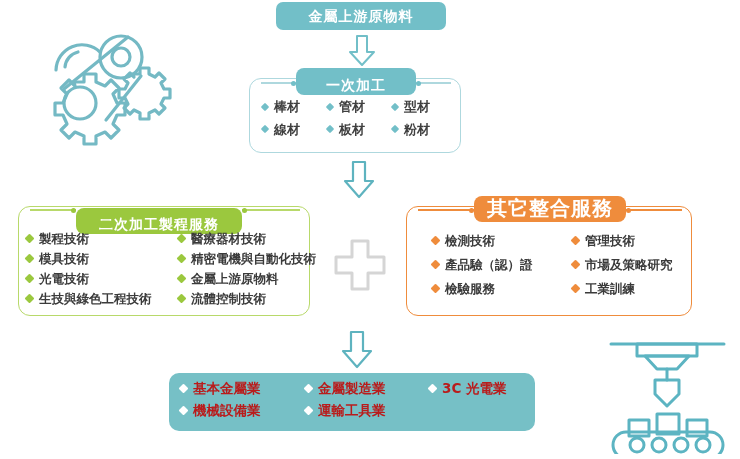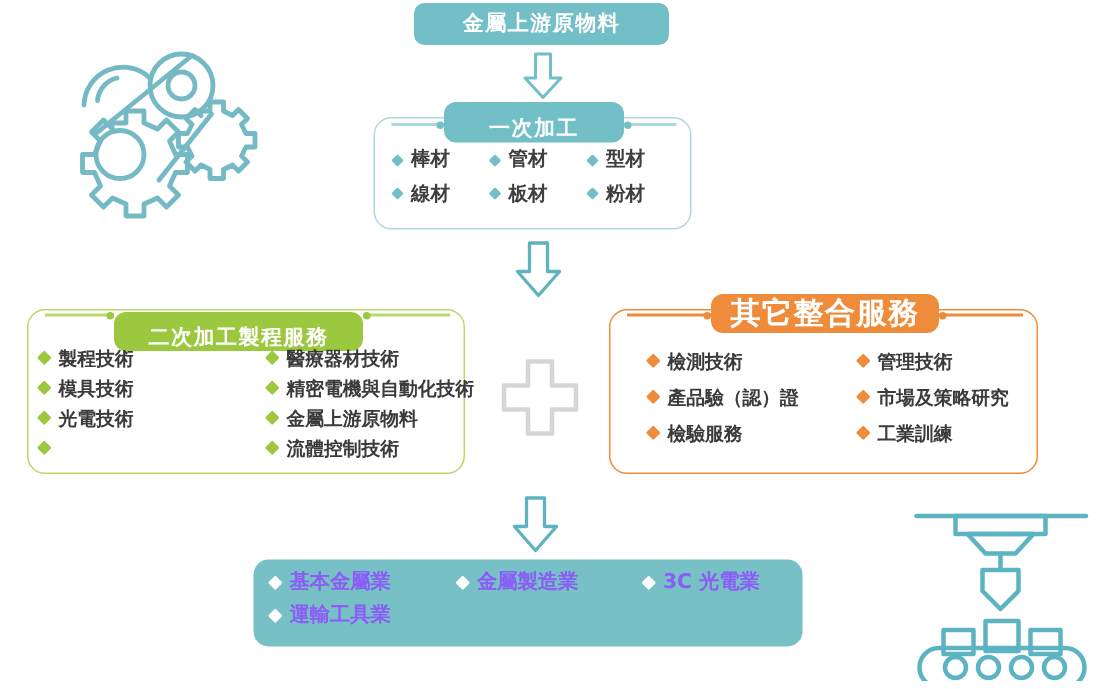--- a/index.html
+++ b/index.html
@@ -174,21 +174,21 @@
     width: 366px; height: 58px;
     background: #76c0c6;
     border-radius: 10px;
   }
   .items-bottom {
     left: 180px; top: 381px; width: 350px;
     grid-template-columns: 125px 124px 100px;
     row-gap: 8px;
   }
   .items-bottom .bullet { background: #ffffff; width: 7px; height: 7px; }
-  .items-bottom .label  { color: #8b5cf6; font-size: 13.5px; font-weight: bold; }
+  .items-bottom .label  { color: #b91c1c; font-size: 13.5px; font-weight: bold; }
 
   
   .arrow { position: absolute; }
 
   
   .plus-sign { left: 333px; top: 238px; }
 
   
   .illus-gears { left: 28px;  top: 24px;  }
   .illus-robot { left: 605px; top: 336px; }
@@ -310,20 +310,21 @@
     <div class="item">
       <span class="bullet"></span>
       <span class="label">光電技術</span>
     </div>
     <div class="item">
       <span class="bullet"></span>
       <span class="label">金屬上游原物料</span>
     </div>
     <div class="item">
       <span class="bullet"></span>
+      <span class="label">生技與綠色工程技術</span>
     </div>
     <div class="item">
       <span class="bullet"></span>
       <span class="label">流體控制技術</span>
     </div>
   </div>
 
   <div class="abs plus-sign">
     <svg width="54" height="54" viewBox="0 0 54 54" fill="#ffffff" stroke="#d5d5d5" stroke-width="3" stroke-linejoin="round">
       <path d="M19 3 L35 3 L35 19 L51 19 L51 35 L35 35 L35 51 L19 51 L19 35 L3 35 L3 19 L19 19 Z"></path>
@@ -385,20 +386,24 @@
       <span class="bullet"></span>
       <span class="label">基本金屬業</span>
     </div>
     <div class="item">
       <span class="bullet"></span>
       <span class="label">金屬製造業</span>
     </div>
     <div class="item">
       <span class="bullet"></span>
       <span class="label">3C 光電業</span>
+    </div>
+    <div class="item">
+      <span class="bullet"></span>
+      <span class="label">機械設備業</span>
     </div>
     <div class="item">
       <span class="bullet"></span>
       <span class="label">運輸工具業</span>
     </div>
   </div>
 
   <div class="abs illus-robot">
     <svg width="125" height="118" viewBox="0 0 125 118" fill="none" stroke="#5cb4c2" stroke-width="3" stroke-linejoin="round" stroke-linecap="round">
 

